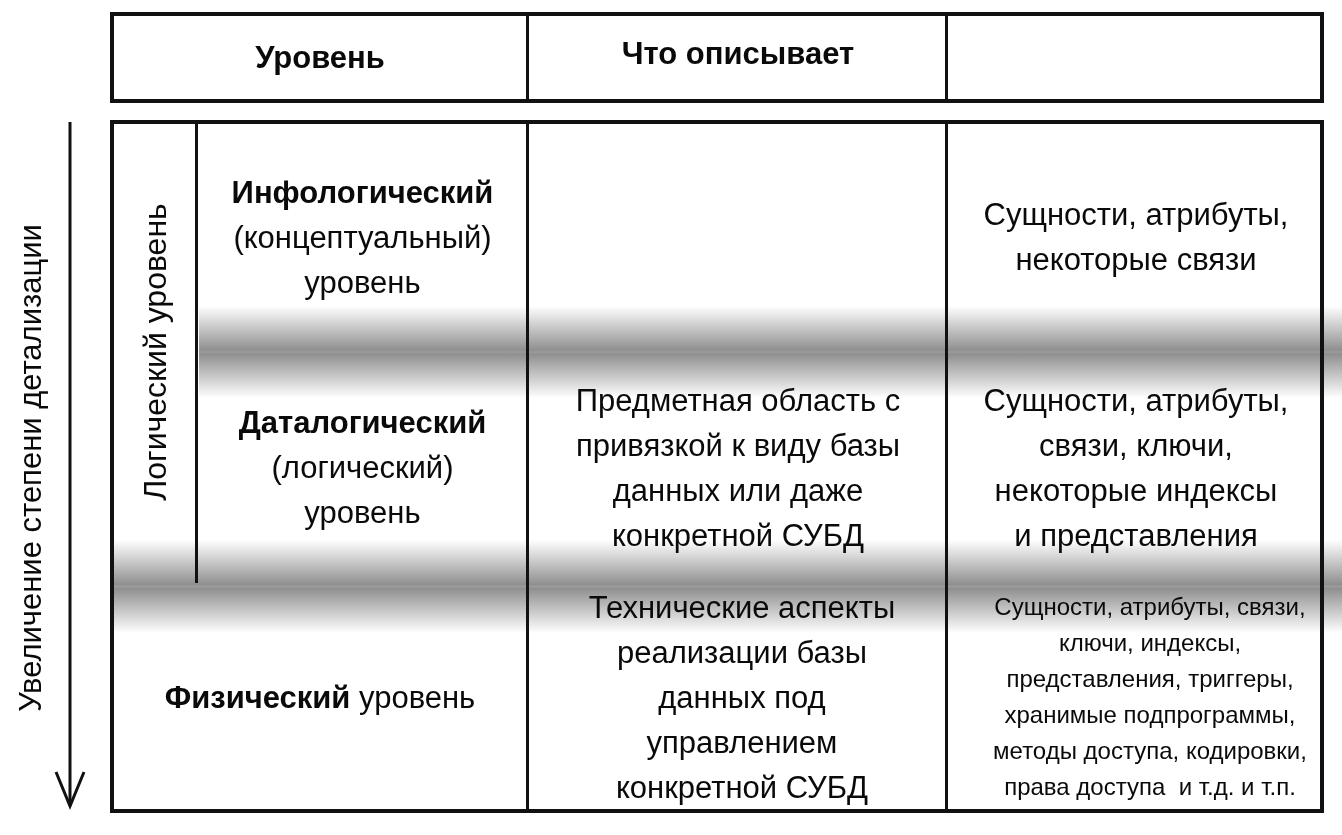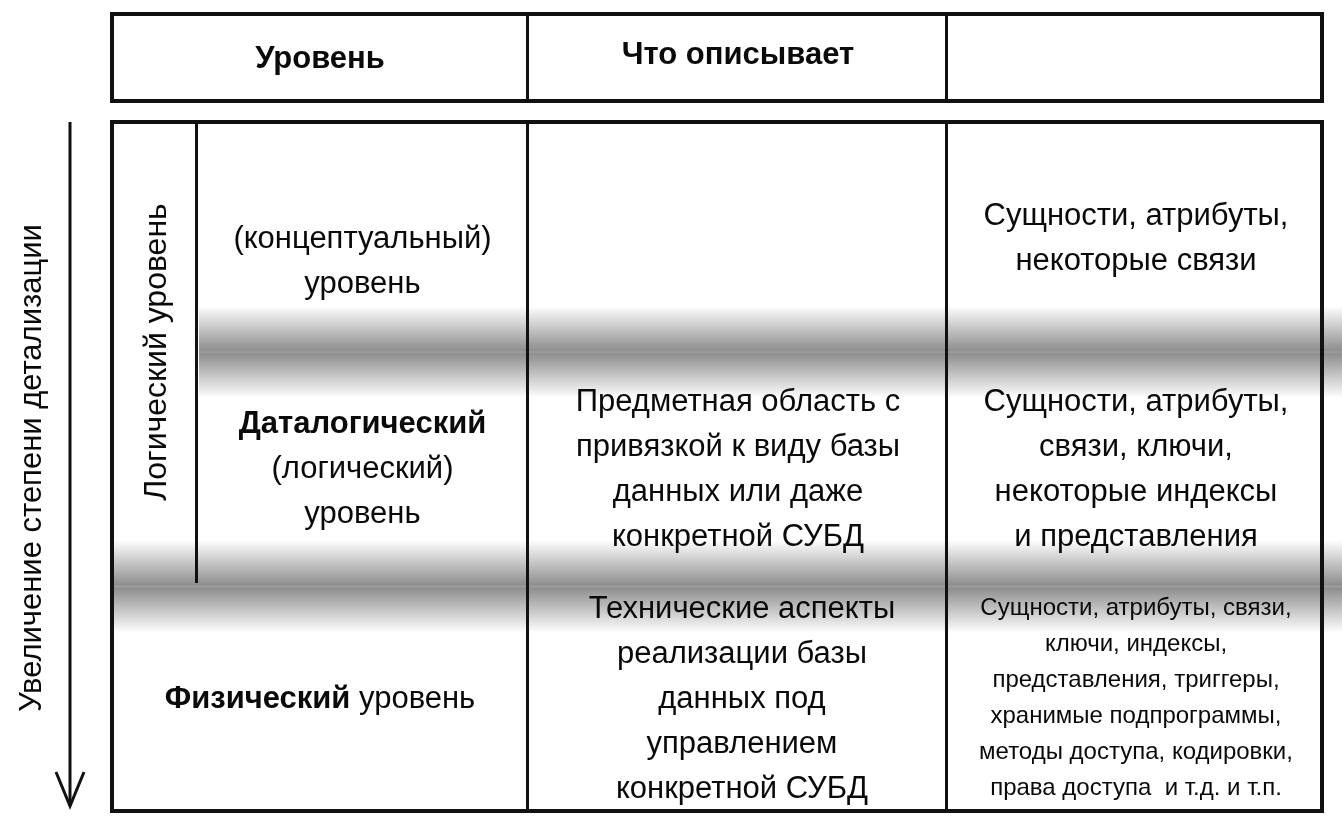--- a/index.html
+++ b/index.html
@@ -74,21 +74,21 @@
   </div>
 
   <div class="boxline" id="table-box"></div>
   <div class="vline" style="left:526px;top:122px;height:689px;"></div>
   <div class="vline" style="left:945px;top:122px;height:689px;"></div>
   <div class="vline" style="left:195px;top:122px;height:461px;"></div>
 
   <div class="vtext" style="left:155px;top:352px;font-size:32px;">Логический уровень</div>
 
   <div class="cell" style="left:197px;top:122px;width:331px;height:230px;">
-    <div class="txt"><span>
+    <div class="txt"><span class="b">Инфологический</span><span>
 (концептуальный)
 уровень</span></div>
   </div>
   <div class="cell" style="left:948px;top:122px;width:376px;height:230px;">
     <div class="txt">Сущности, атрибуты,
 некоторые связи</div>
   </div>
 
   <div class="cell" style="left:197px;top:352px;width:331px;height:231px;">
     <div class="txt"><span class="b">Даталогический</span><span>
@@ -111,21 +111,21 @@
   <div class="cell" style="left:112px;top:583px;width:416px;height:228px;">
     <div class="txt"><span class="b">Физический</span><span> уровень</span></div>
   </div>
   <div class="cell" style="left:532px;top:583px;width:420px;height:228px;">
     <div class="txt">Технические аспекты
 реализации базы
 данных под
 управлением
 конкретной СУБД</div>
   </div>
-  <div class="cell small" style="left:948px;top:583px;width:376px;height:228px;">
+  <div class="cell small" style="left:948px;top:583px;width:376px;height:228px;padding-left:14px;">
     <div class="txt">Сущности, атрибуты, связи,
 ключи, индексы,
 представления, триггеры,
 хранимые подпрограммы,
 методы доступа, кодировки,
 права доступа  и т.д. и т.п.</div>
   </div>
 
 </div>
 

